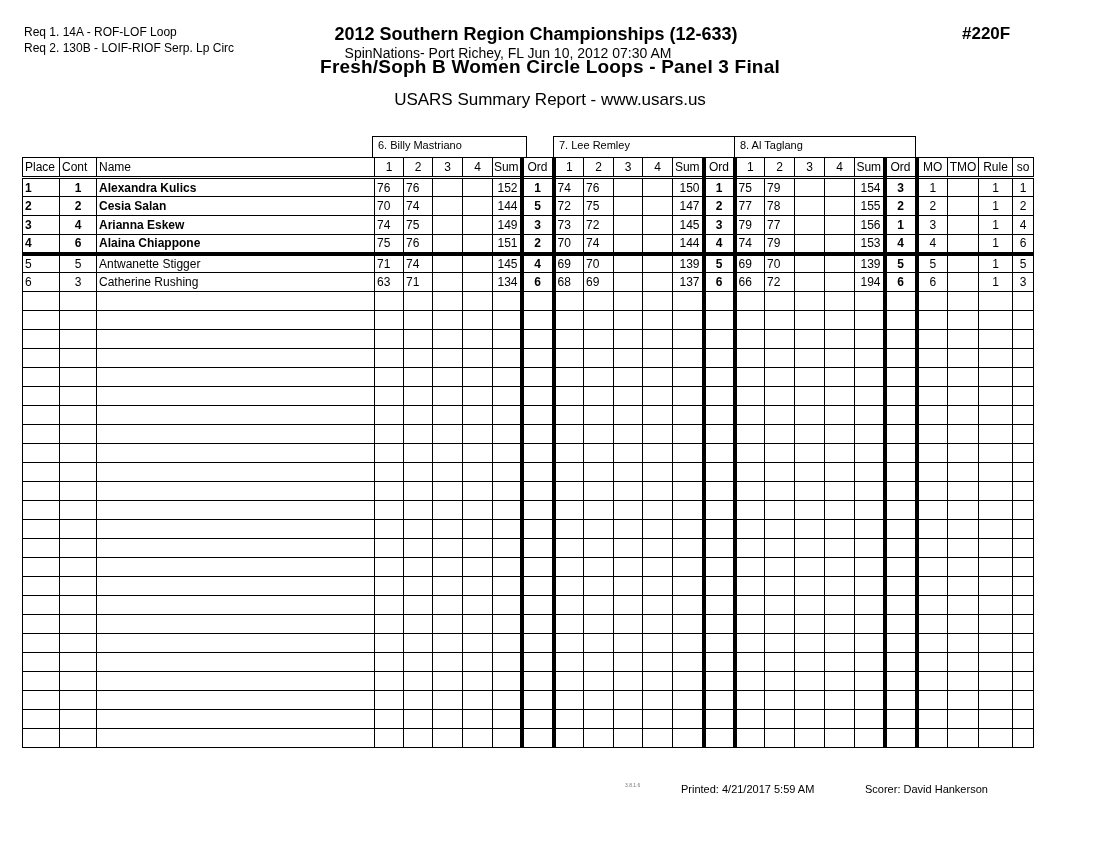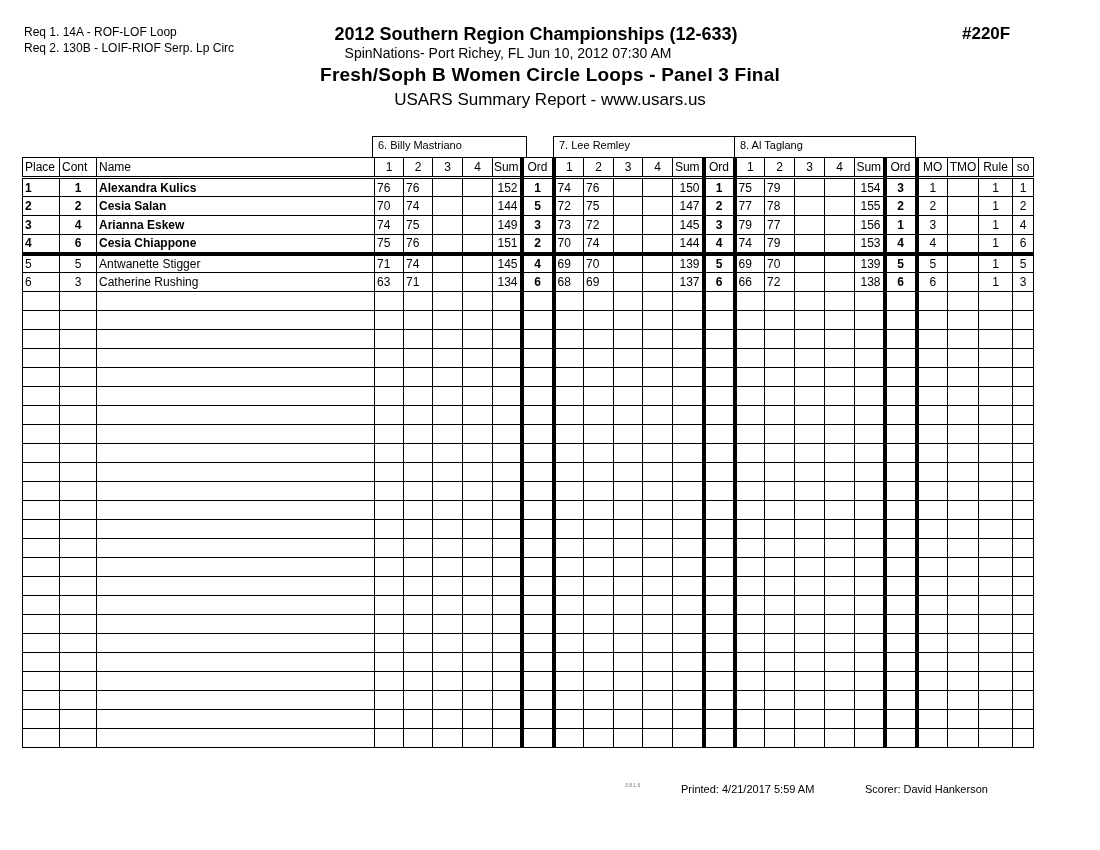--- a/index.html
+++ b/index.html
@@ -28,21 +28,21 @@
   .footer { font-size: 11px; top: 783px; }
   .ver { font-size: 5px; color: #777; top: 782px; left: 625px; }
 </style>
 </head>
 <body>
 
 <div class="abs req" style="top:25px;">Req  1.  14A - ROF-LOF Loop</div>
 <div class="abs req" style="top:41px;">Req  2.  130B - LOIF-RIOF Serp. Lp Circ</div>
 <div class="abs t1" style="top:24px;">2012 Southern Region Championships (12-633)</div>
 <div class="abs t2" style="top:45px;">SpinNations- Port Richey, FL  Jun 10, 2012  07:30 AM</div>
-<div class="abs t3" style="top:64px;">Fresh/Soph B Women Circle Loops - Panel 3 Final</div>
+<div class="abs t3" style="top:56px;">Fresh/Soph B Women Circle Loops - Panel 3 Final</div>
 <div class="abs t4" style="top:90px;">USARS Summary Report - www.usars.us</div>
 <div class="abs evno" style="top:24px;">#220F</div>
 
 <div class="judge-box" style="left:372px; width:155px;">6.  Billy Mastriano</div>
 <div class="judge-box" style="left:553px; width:182px;">7.  Lee Remley</div>
 <div class="judge-box" style="left:734px; width:182px;">8.  Al Taglang</div>
 
 <table class="grid">
   <colgroup>
     <col style="width:37px">
@@ -176,21 +176,21 @@
         <td class="r">156</td>
         <td class="ord thickL">1</td>
         <td class="c thickL">3</td>
         <td class="c"></td>
         <td class="c">1</td>
         <td class="c">4</td>
       </tr>
       <tr class="top4 cut">
         <td class="b">4</td>
         <td class="c b">6</td>
-        <td class="b">Cesia Chiappone</td>
+        <td class="b">Alaina Chiappone</td>
         <td>75</td>
         <td>76</td>
         <td></td>
         <td></td>
         <td class="r">151</td>
         <td class="ord thickL">2</td>
         <td class="thickL">70</td>
         <td>74</td>
         <td></td>
         <td></td>
@@ -247,21 +247,21 @@
         <td class="thickL">68</td>
         <td>69</td>
         <td></td>
         <td></td>
         <td class="r">137</td>
         <td class="ord thickL">6</td>
         <td class="thickL">66</td>
         <td>72</td>
         <td></td>
         <td></td>
-        <td class="r">138</td>
+        <td class="r">194</td>
         <td class="ord thickL">6</td>
         <td class="c thickL">6</td>
         <td class="c"></td>
         <td class="c">1</td>
         <td class="c">3</td>
       </tr>
       <tr>
         <td></td>
         <td></td>
         <td></td>

